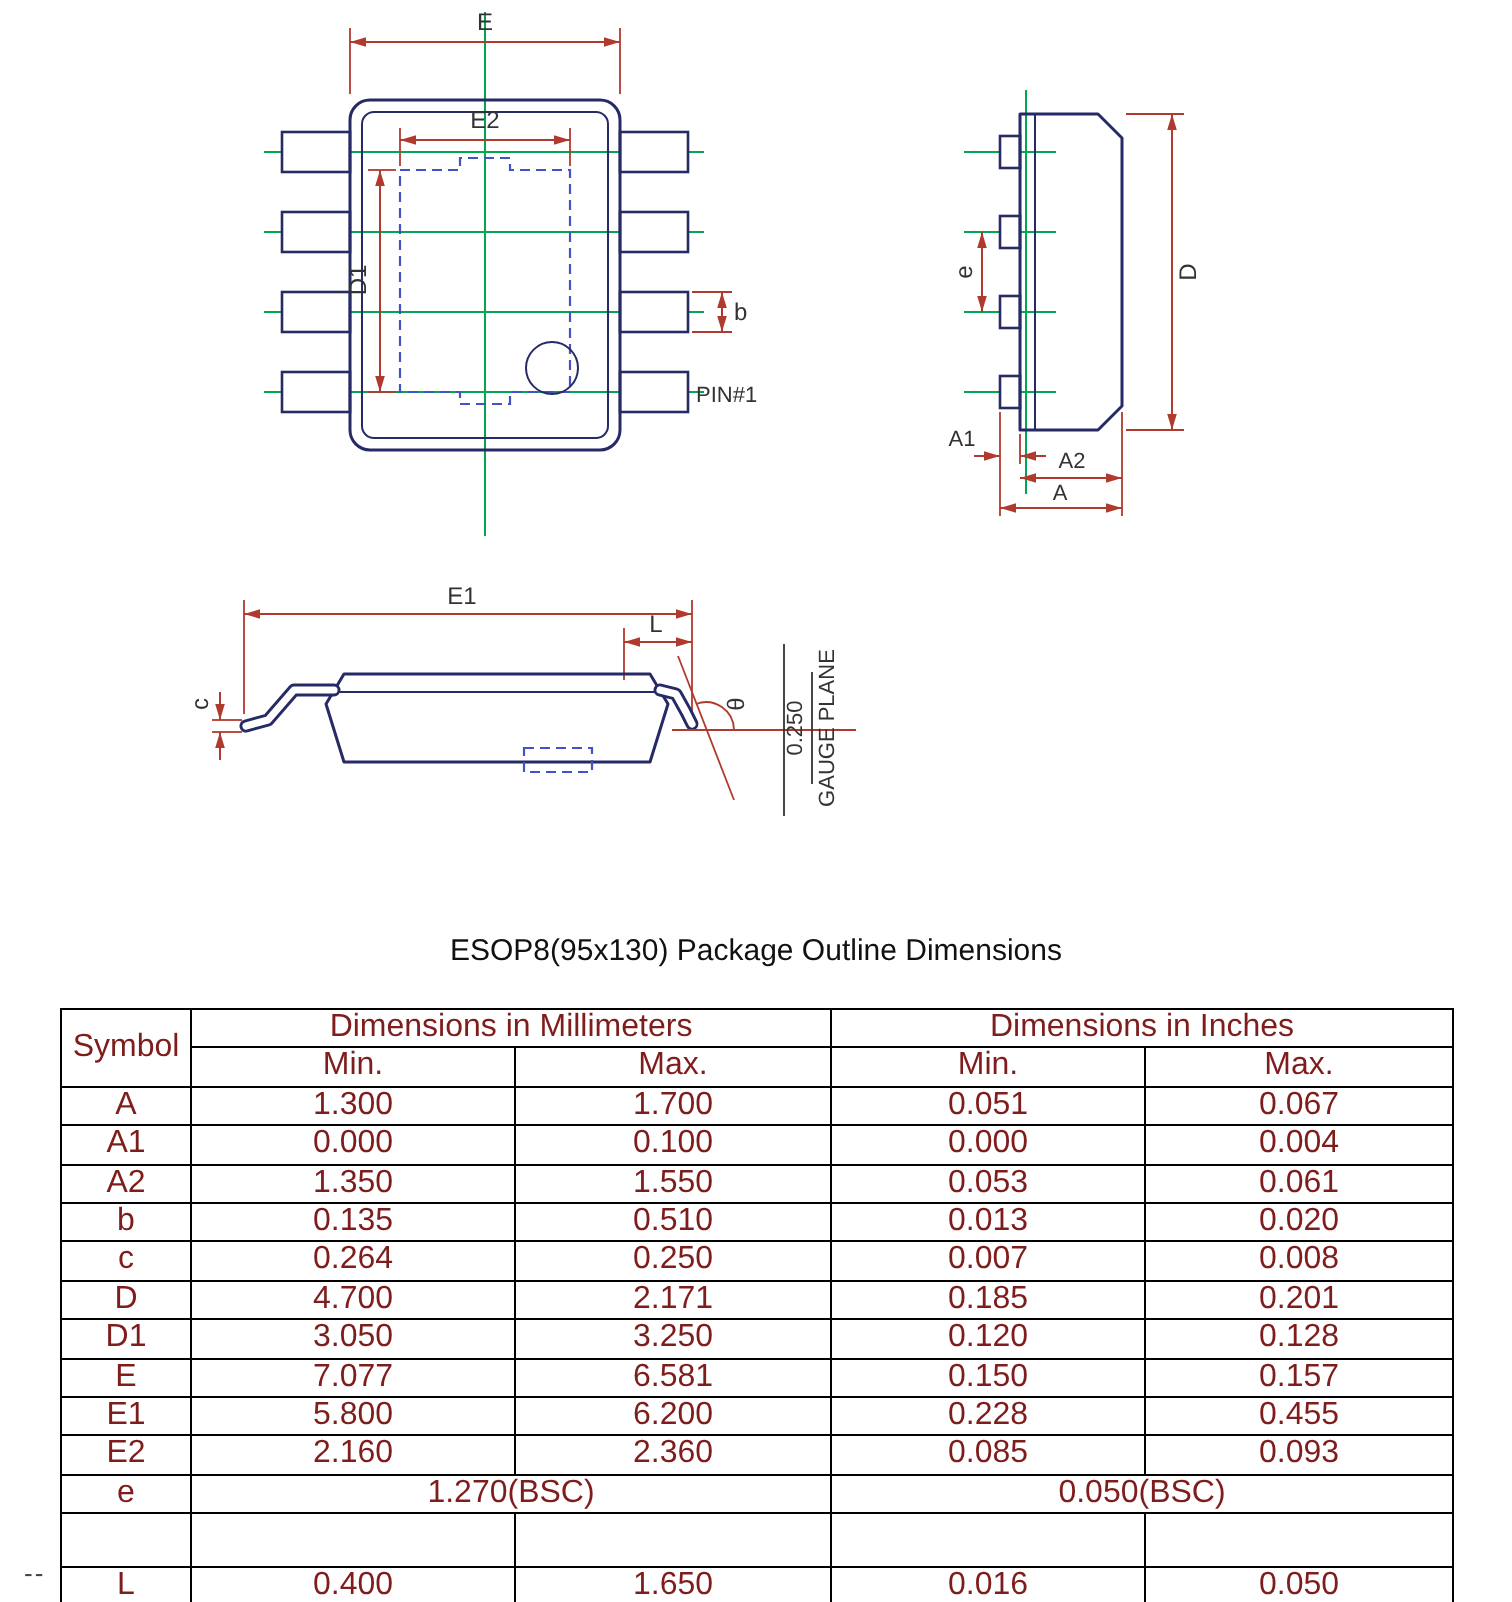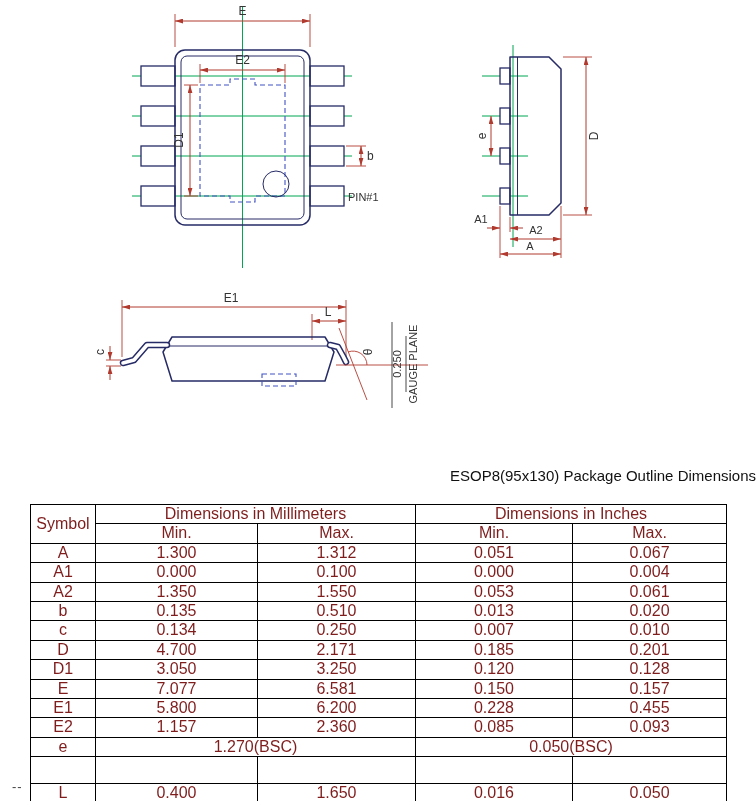--- a/index.html
+++ b/index.html
@@ -2,21 +2,21 @@
 <html><head>
 <meta charset="utf-8">
 <style>
   * { margin:0; padding:0; box-sizing:border-box; }
   html,body { background:#ffffff; }
   body { font-family:"Liberation Sans", sans-serif; }
   .page { position:relative; width:756px; height:801px; background:#fff; overflow:hidden; }
 
   .drawings { position:absolute; left:0; top:0; }
 
-  .page-title { position:absolute; left:0; top:467px; width:100%; text-align:right;
+  .page-title { position:absolute; left:0; top:467px; width:100%; text-align:center;
                 font-size:15px; color:#111; }
 
   .dim-table { position:absolute; left:30px; top:504px; width:696px;
                border-collapse:collapse; table-layout:fixed; font-size:16px; color:#7f1d1d; }
   .dim-table th, .dim-table td { border:1px solid #000; text-align:center; font-weight:normal;
                height:17px; padding:0 2px; line-height:1.15; }
   .dim-table tr.spacer td { height:27px; }
 
   .footer-dashes { position:absolute; left:12px; top:779px; font-size:13px; color:#444;
                    letter-spacing:1px; }
@@ -227,21 +227,21 @@
         <th>Min.</th>
         <th>Max.</th>
         <th>Min.</th>
         <th>Max.</th>
       </tr>
     </thead>
     <tbody>
       <tr>
         <td>A</td>
         <td>1.300</td>
-        <td>1.312</td>
+        <td>1.700</td>
         <td>0.051</td>
         <td>0.067</td>
       </tr>
       <tr>
         <td>A1</td>
         <td>0.000</td>
         <td>0.100</td>
         <td>0.000</td>
         <td>0.004</td>
       </tr>
@@ -254,24 +254,24 @@
       </tr>
       <tr>
         <td>b</td>
         <td>0.135</td>
         <td>0.510</td>
         <td>0.013</td>
         <td>0.020</td>
       </tr>
       <tr>
         <td>c</td>
-        <td>0.134</td>
+        <td>0.264</td>
         <td>0.250</td>
         <td>0.007</td>
-        <td>0.010</td>
+        <td>0.008</td>
       </tr>
       <tr>
         <td>D</td>
         <td>4.700</td>
         <td>2.171</td>
         <td>0.185</td>
         <td>0.201</td>
       </tr>
       <tr>
         <td>D1</td>
@@ -289,21 +289,21 @@
       </tr>
       <tr>
         <td>E1</td>
         <td>5.800</td>
         <td>6.200</td>
         <td>0.228</td>
         <td>0.455</td>
       </tr>
       <tr>
         <td>E2</td>
-        <td>1.157</td>
+        <td>2.160</td>
         <td>2.360</td>
         <td>0.085</td>
         <td>0.093</td>
       </tr>
       <tr>
         <td>e</td>
         <td colspan="2">1.270(BSC)</td>
         <td colspan="2">0.050(BSC)</td>
       </tr>
       <tr class="spacer">

